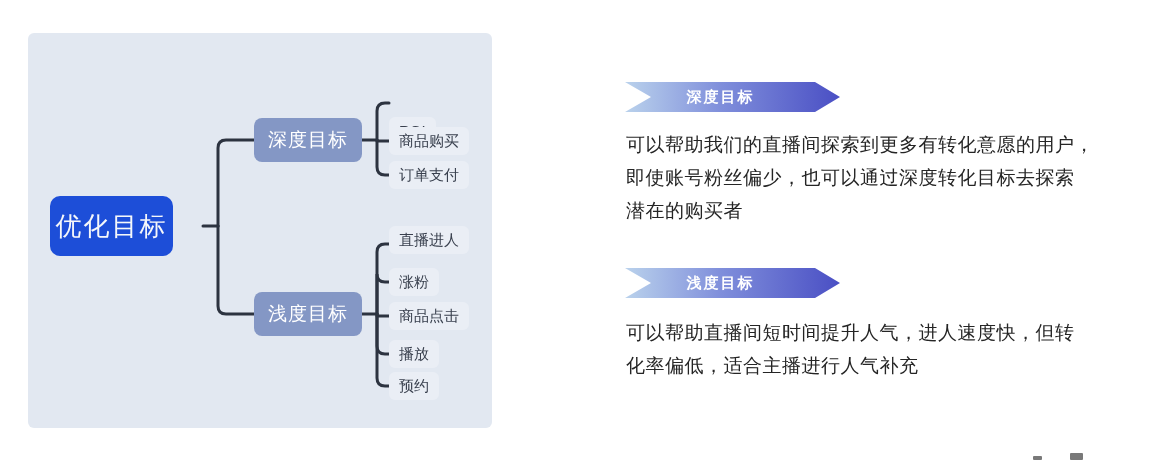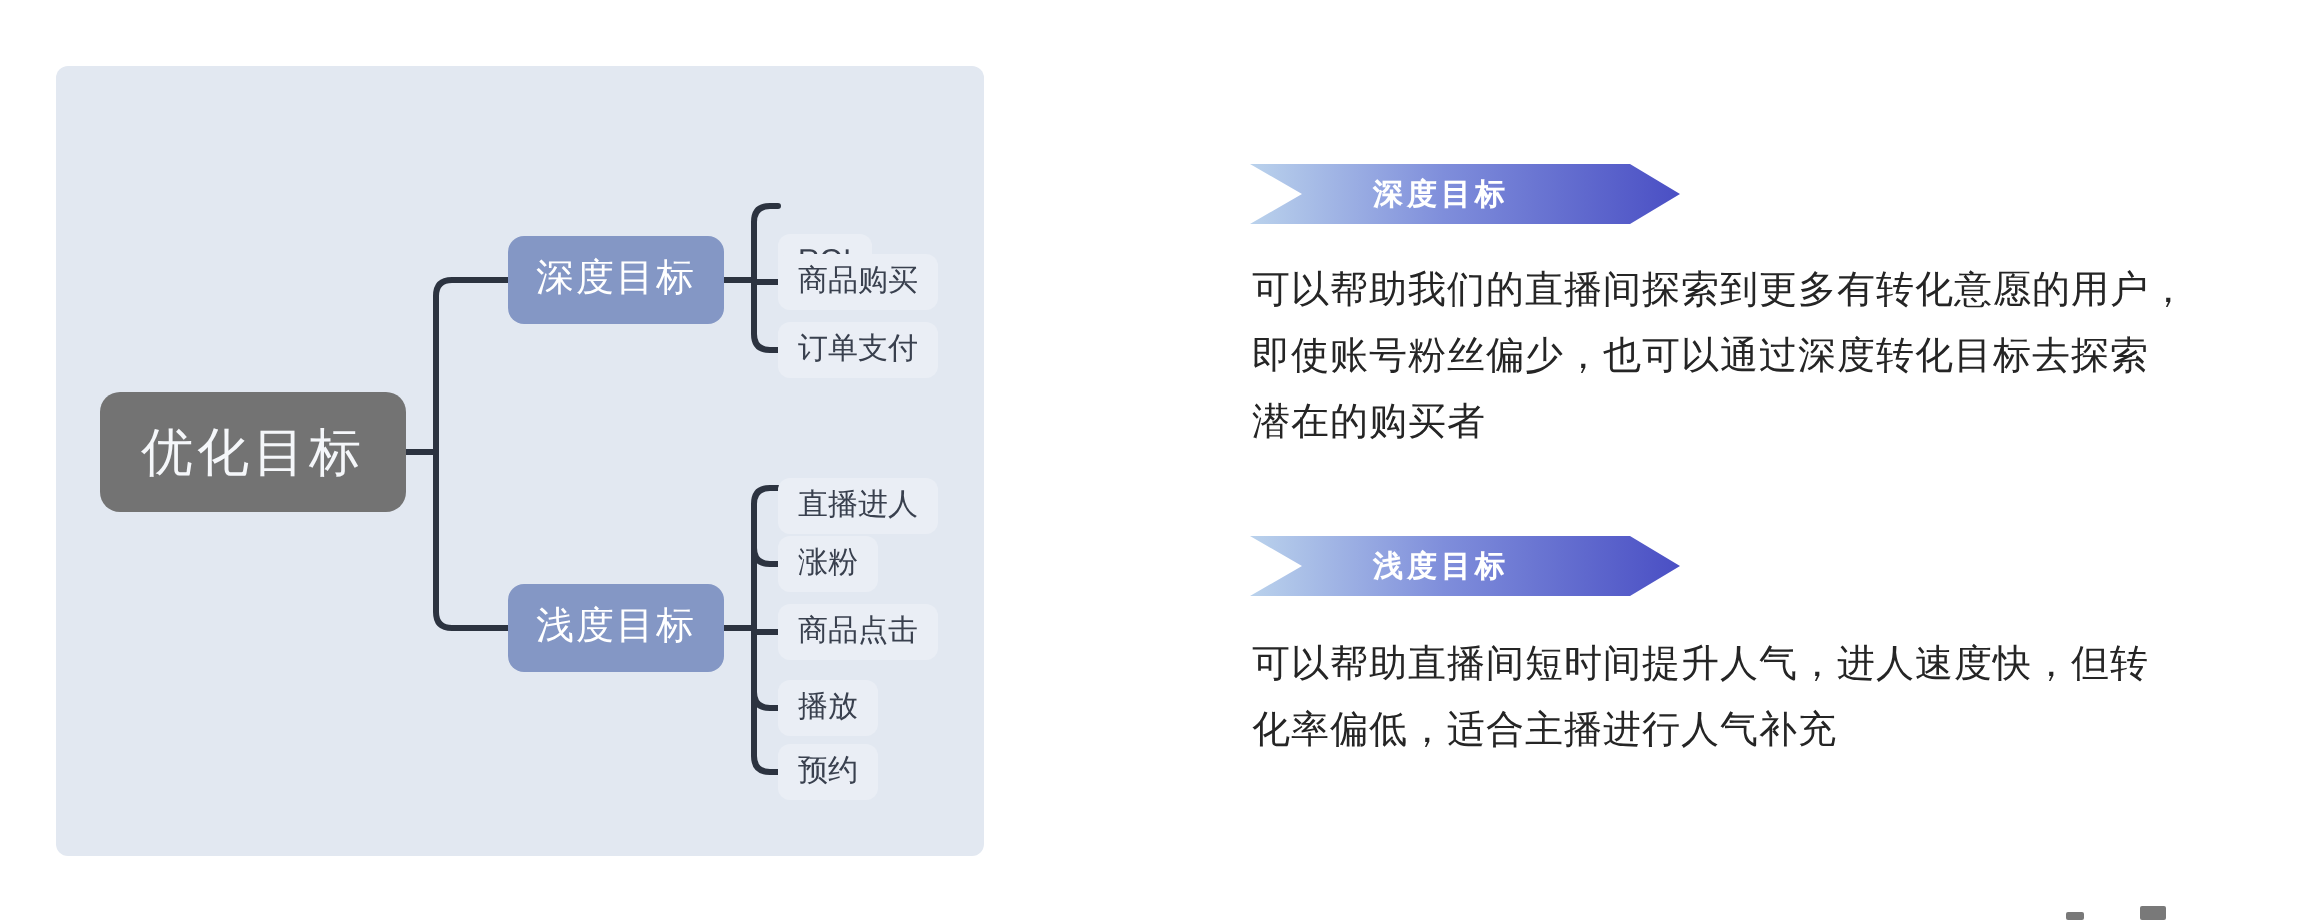--- a/index.html
+++ b/index.html
@@ -6,34 +6,34 @@
   html,body { width:1156px; height:460px; background:#ffffff; overflow:hidden;
               font-family:"Liberation Sans","DejaVu Sans",sans-serif; }
   .stage { position:relative; width:1156px; height:460px; background:#ffffff; }
 
   
   .panel { position:absolute; left:28px; top:33px; width:464px; height:395px;
            background:#e2e8f1; border-radius:6px; }
   .lines { position:absolute; left:0; top:0; width:464px; height:395px; }
 
   .node { position:absolute; text-align:center; }
-  .root-node { left:22px; top:163px; width:153px; height:60px; line-height:60px;
-               background:#737373; color:#f5f7fa; font-size:26px; border-radius:10px;
+  .root-node { left:22px; top:163px; width:123px; height:60px; line-height:60px;
+               background:#1d4ed8; color:#f5f7fa; font-size:26px; border-radius:10px;
                letter-spacing:2px; }
   .branch-node { width:108px; height:44px; line-height:44px; background:#8497c5;
                  color:#ffffff; font-size:19px; border-radius:8px; letter-spacing:1px; }
   .branch-deep { left:226px; top:85px; }
   .branch-shallow { left:226px; top:259px; }
   .leaf-node { height:28px; line-height:28px; padding:0 10px; background:#eaeef5;
                color:#39404e; font-size:15px; border-radius:6px; left:361px;
                white-space:nowrap; }
   .leaf-roi      { top:64px;margin-top:20px; }
   .leaf-buy      { top:94px; }
   .leaf-pay      { top:128px; }
-  .leaf-enter    { top:206px; }
+  .leaf-enter    { top:193px; }
   .leaf-fans     { top:235px; }
   .leaf-click    { top:269px;text-align:center; }
   .leaf-play     { top:307px; }
   .leaf-reserve  { top:339px; }
 
   
   .banner { position:absolute; width:215px; height:30px; }
   .banner-deep    { left:625px; top:82px; }
   .banner-shallow { left:625px; top:268px; }
   .banner svg { position:absolute; left:0; top:0; }

